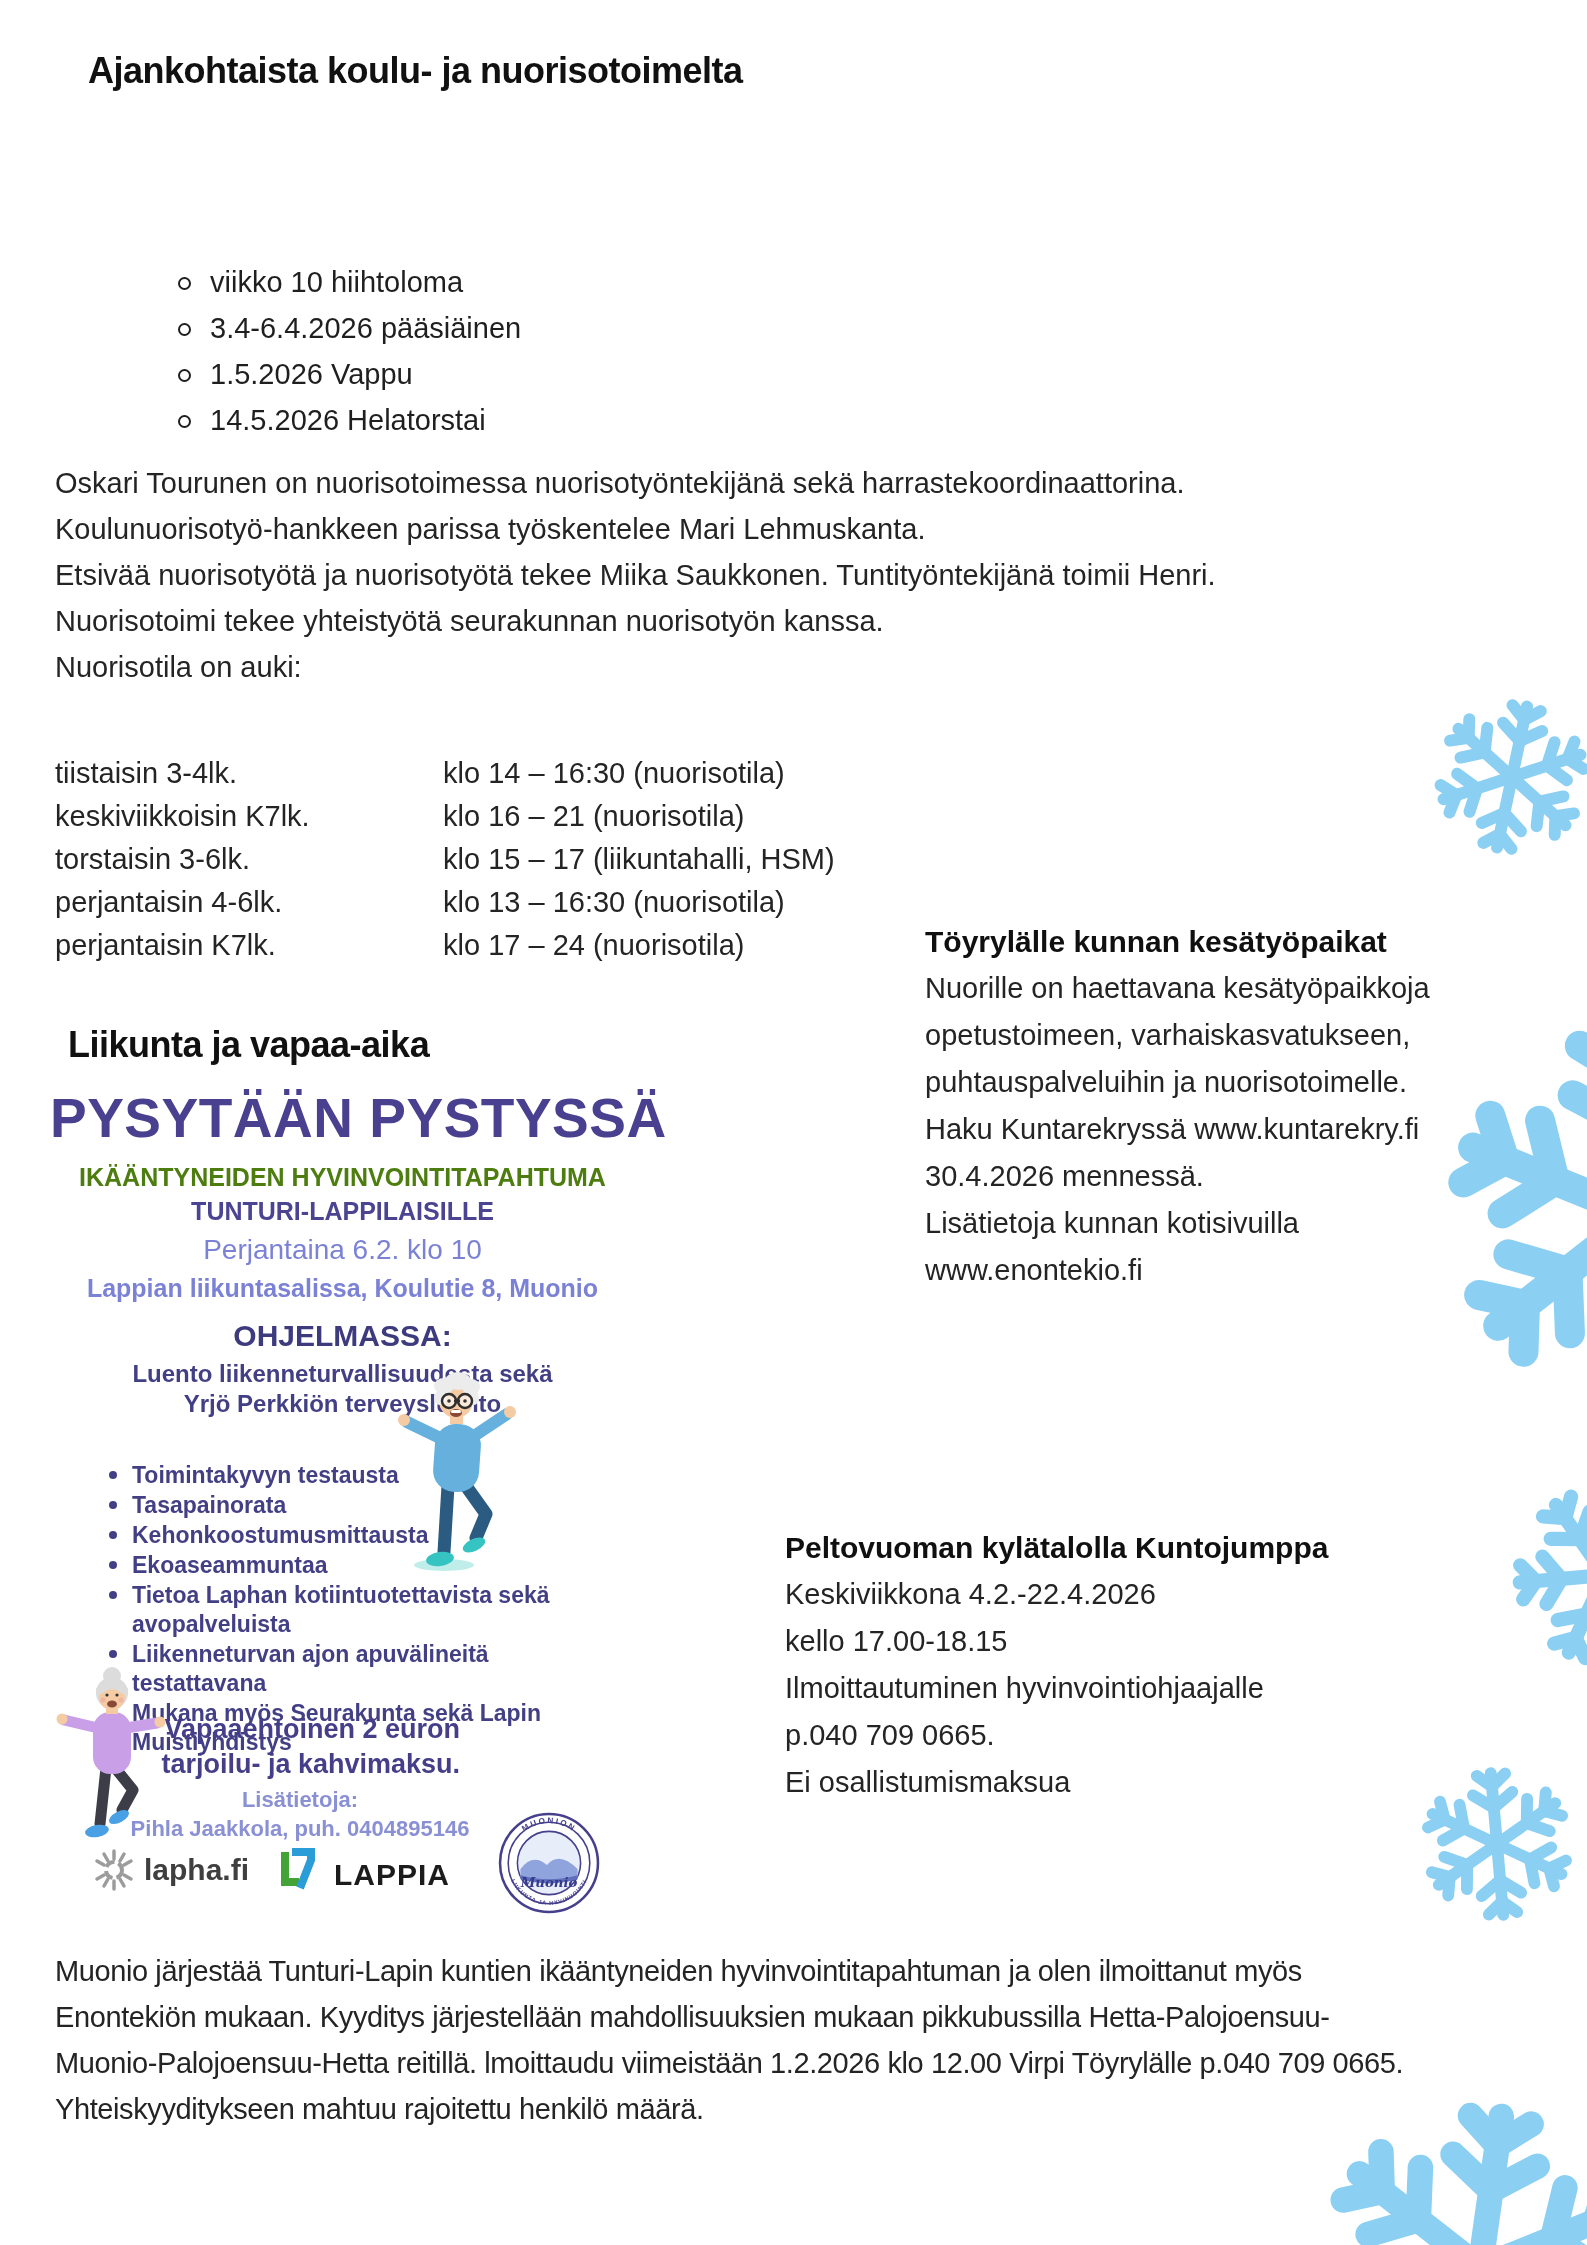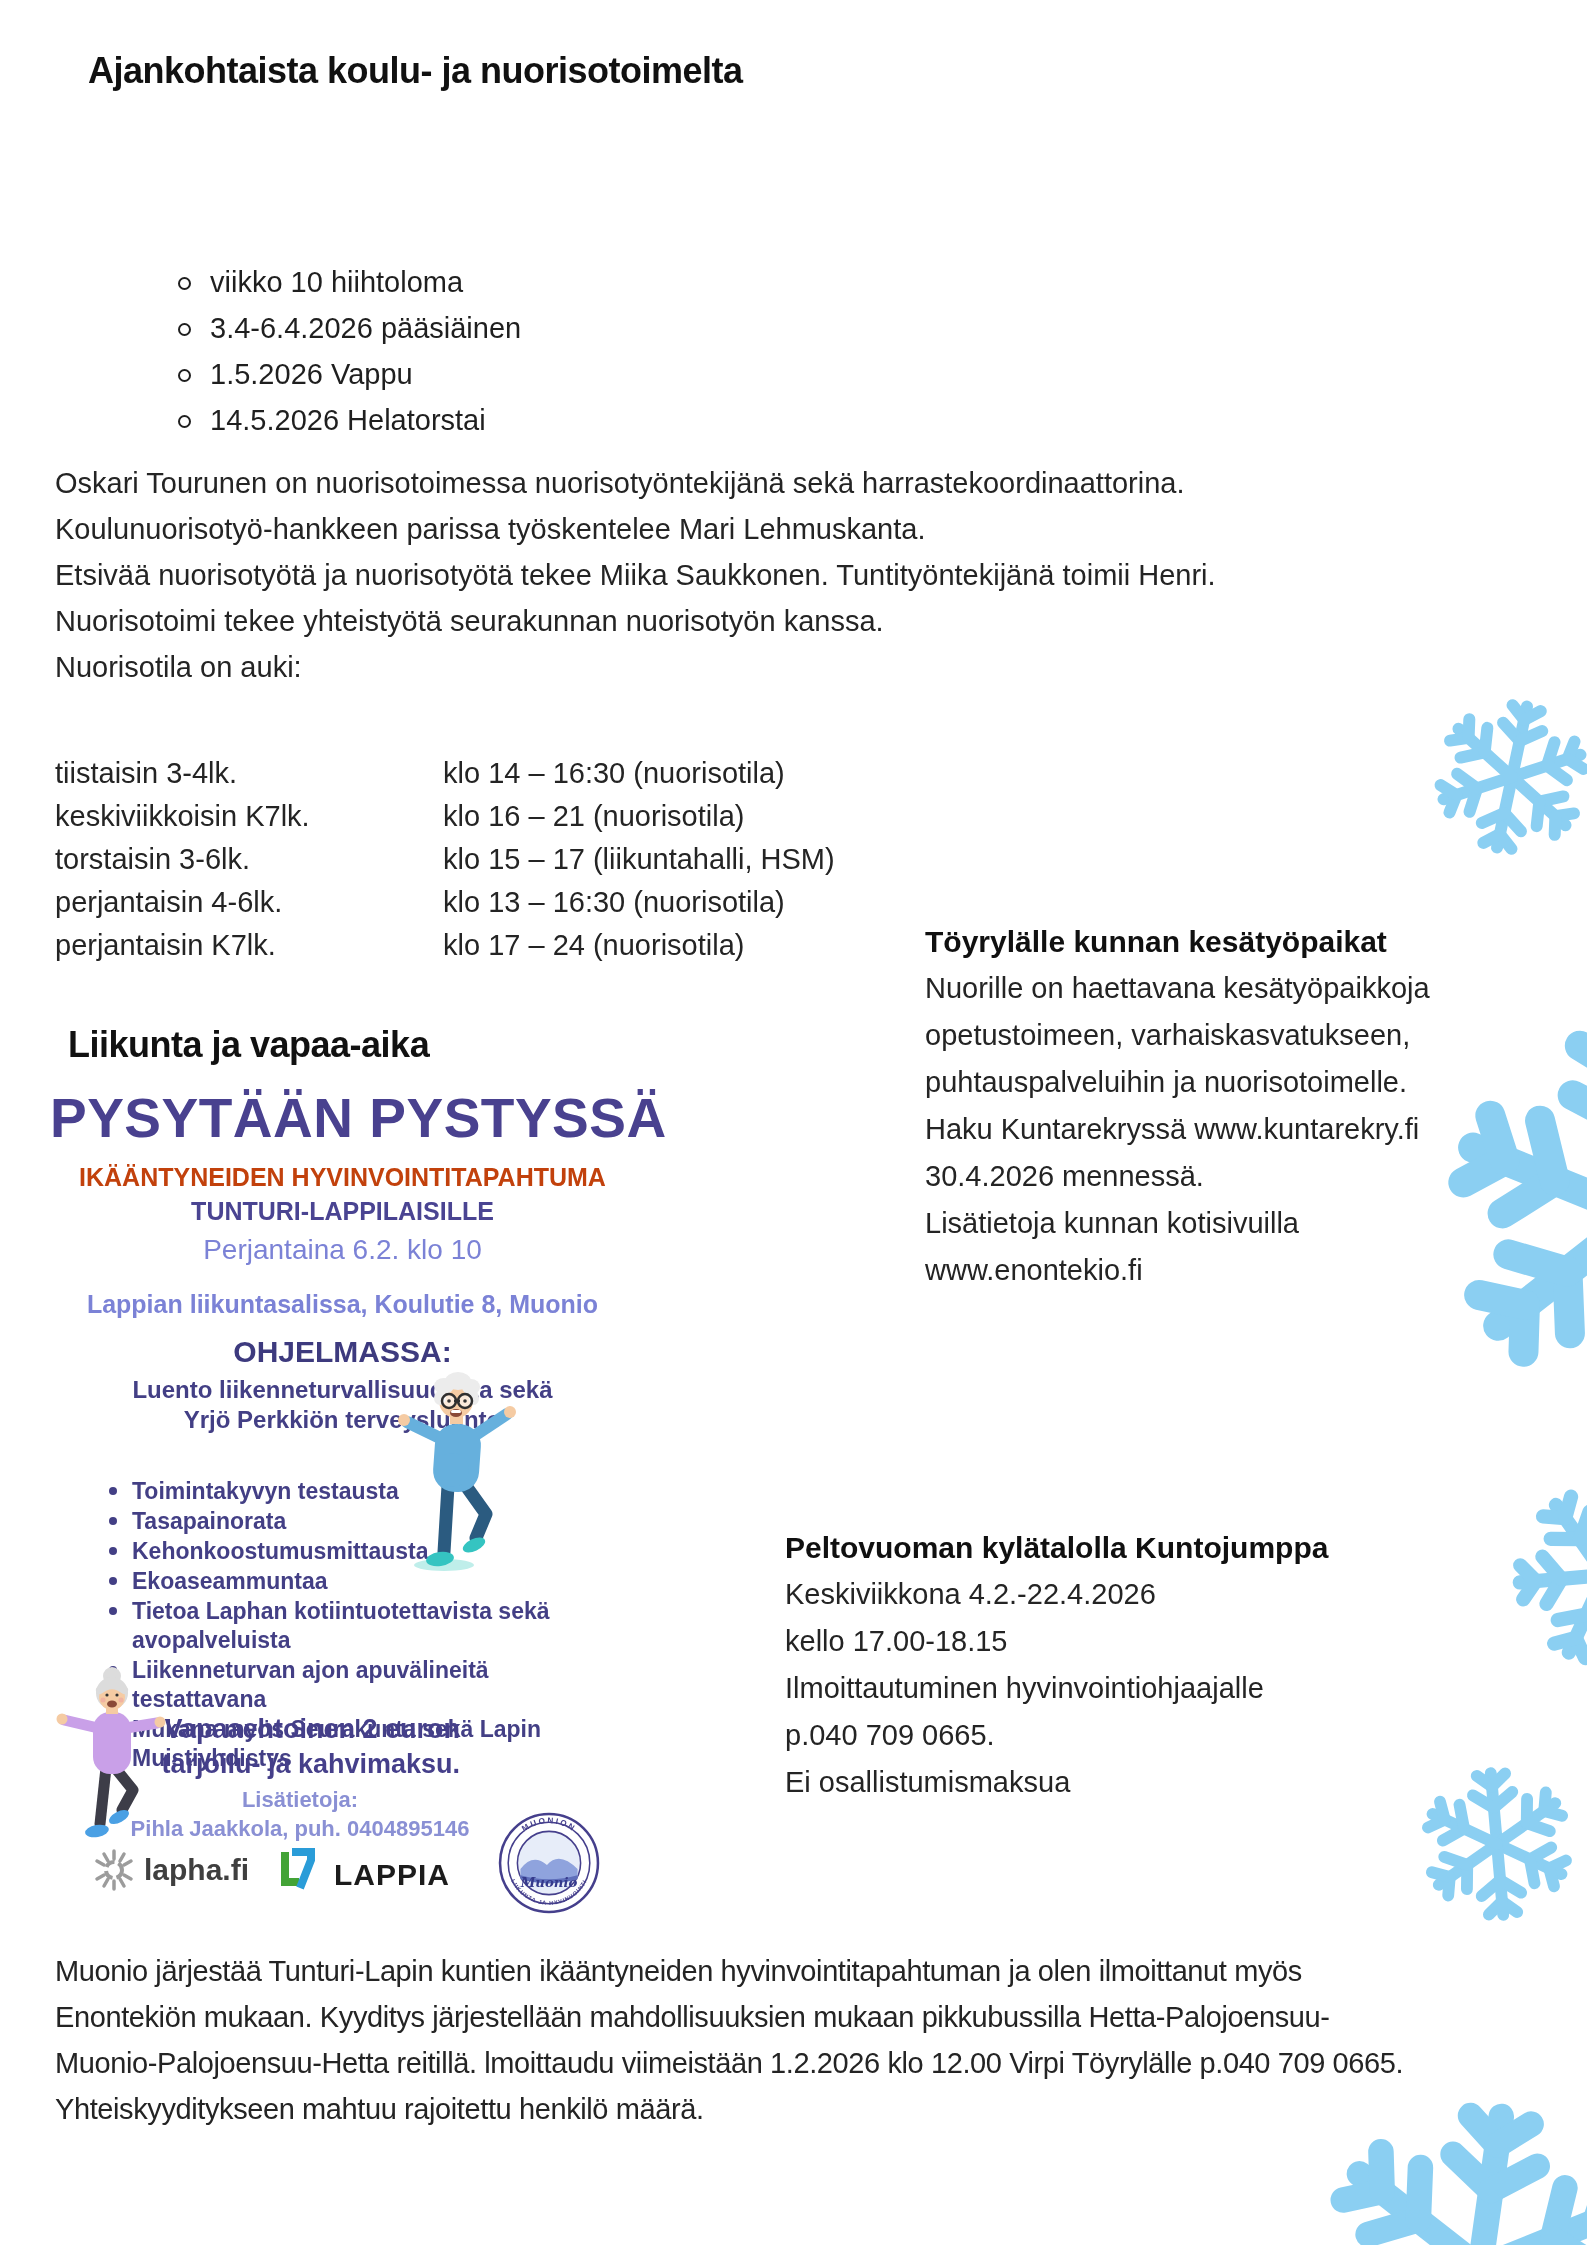--- a/index.html
+++ b/index.html
@@ -31,24 +31,24 @@
   #schedule .time{position:absolute;left:388px;}
 
   
   #summer-jobs{position:absolute;left:925px;top:918px;width:600px;font-size:29px;line-height:47px;color:#242424;}
   #summer-jobs .h{font-weight:700;font-size:30px;color:#101010;white-space:nowrap;}
   #summer-jobs div{white-space:nowrap;}
 
   
   #poster{position:absolute;left:50px;top:1086px;width:585px;text-align:center;}
   .p-title{font-size:55px;font-weight:800;color:#49418f;white-space:nowrap;letter-spacing:0.5px;}
-  .p-sub{font-size:25px;font-weight:800;color:#c2410c;margin-top:13px;white-space:nowrap;}
+  .p-sub{font-size:25px;font-weight:800;color:#4d7c0f;margin-top:13px;white-space:nowrap;}
   .p-aud{font-size:25px;font-weight:800;color:#4a4492;margin-top:5px;}
   .p-date{font-size:28px;font-weight:400;color:#7b82d6;margin-top:8px;}
-  .p-loc{font-size:25px;font-weight:800;color:#7b82d6;margin-top:24px;white-space:nowrap;}
+  .p-loc{font-size:25px;font-weight:800;color:#7b82d6;margin-top:8px;white-space:nowrap;}
   .p-prog{font-size:30px;font-weight:800;color:#3d3a7e;margin-top:16px;}
   .p-intro{font-size:24px;font-weight:800;color:#433f85;line-height:30px;margin-top:6px;}
   #program-list{margin:42px 0 0 0;padding:0 0 0 52px;list-style:none;text-align:left;
       font-size:23px;font-weight:700;color:#433f85;}
   #program-list li{position:relative;padding-left:30px;line-height:29px;margin-bottom:1px;max-width:470px;}
   #program-list li::before{content:"";position:absolute;left:7px;top:10px;width:8px;height:8px;border-radius:50%;background:#433f85;}
 
   .fee{position:absolute;left:140px;top:1712px;width:320px;text-align:right;
        font-size:27px;font-weight:800;color:#453f8a;line-height:35px;}
   .p-info{position:absolute;left:140px;top:1787px;width:320px;text-align:center;

